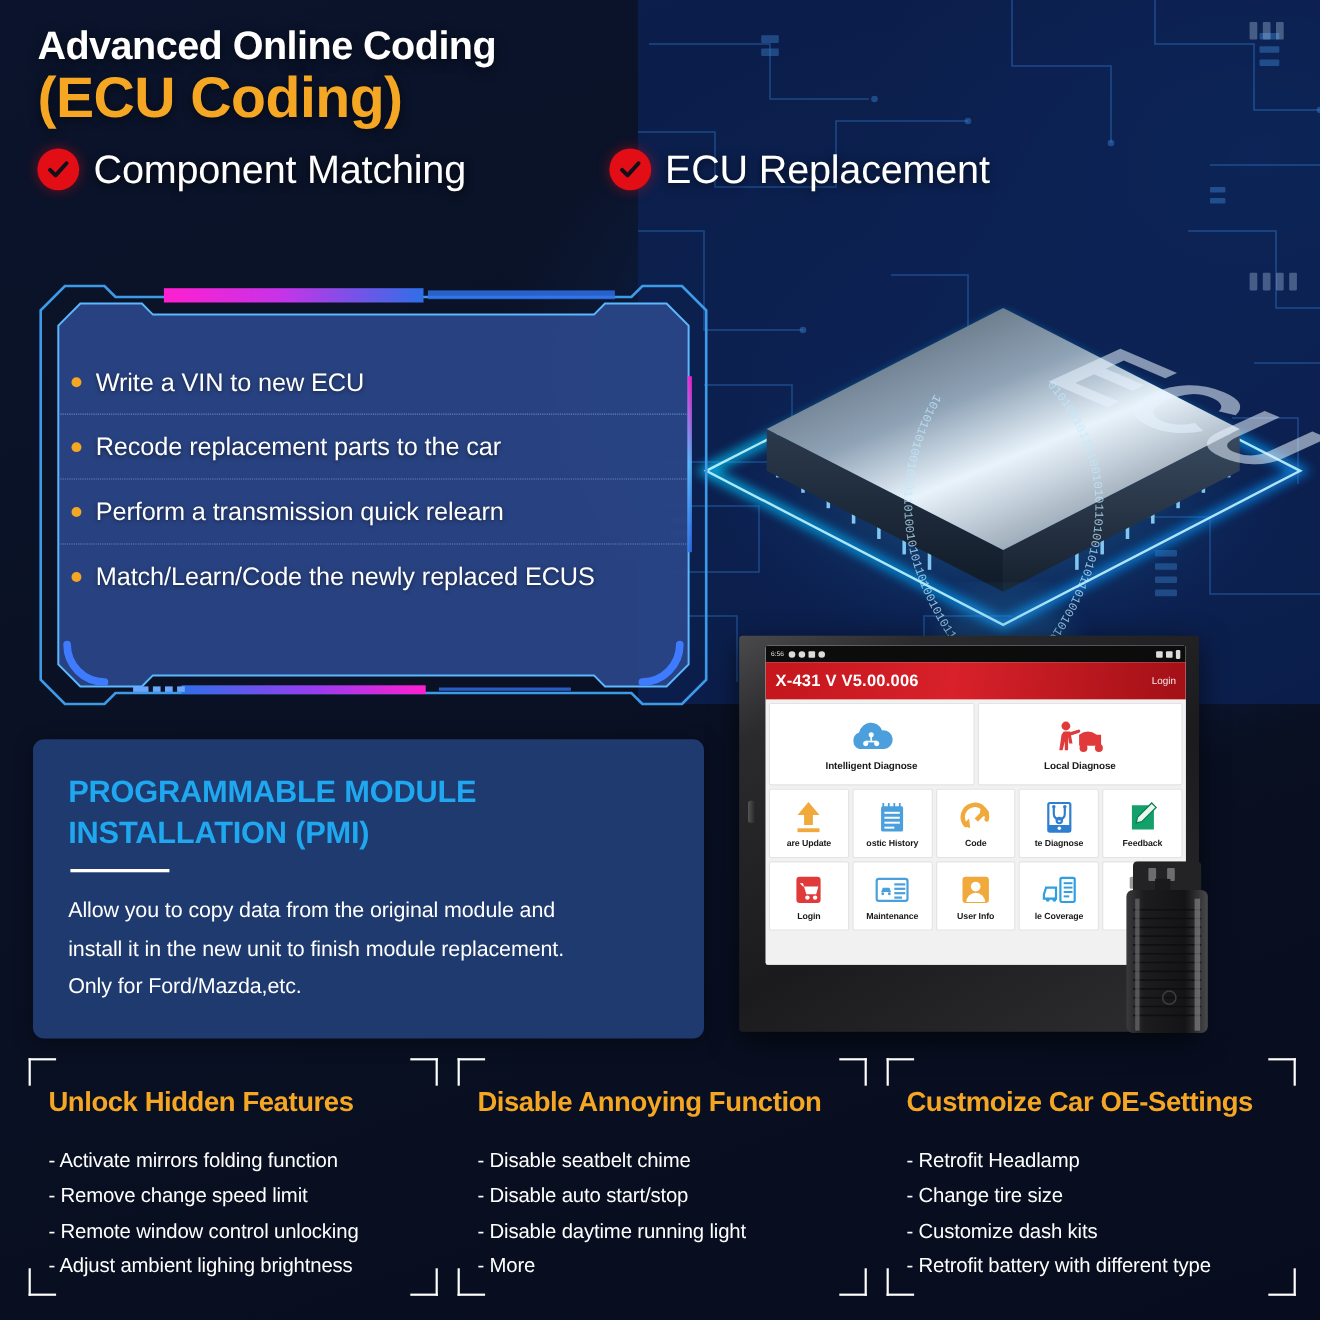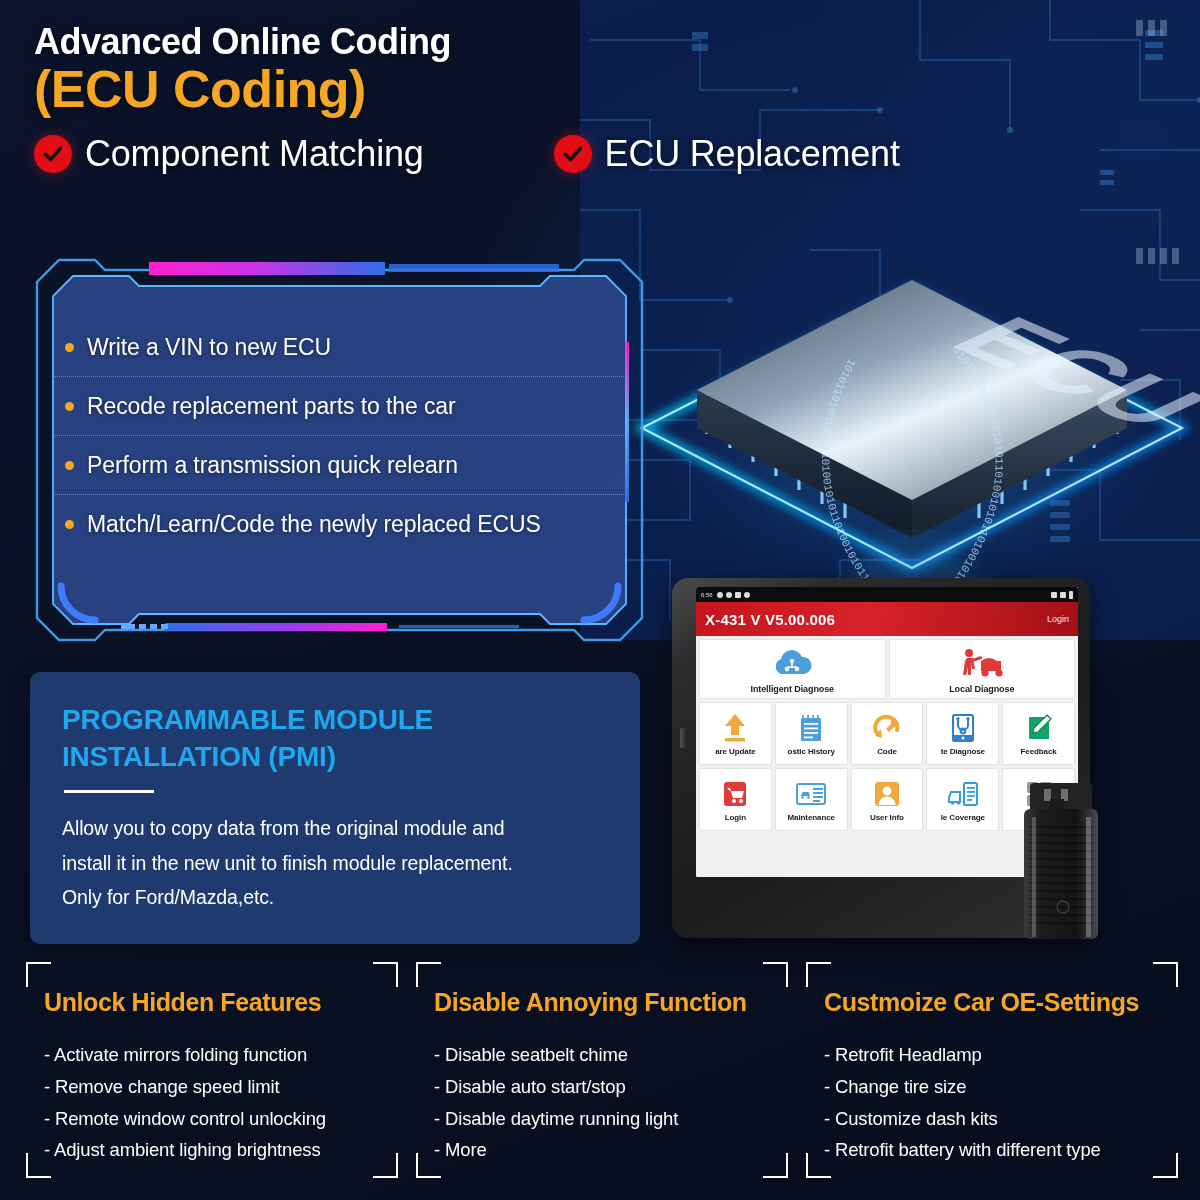--- a/index.html
+++ b/index.html
@@ -88,21 +88,21 @@
   }
   .pmi-rule { width: 90px; height: 3px; background: #ffffff; margin: 14px 0 18px 2px; }
   .pmi-body { color: #ffffff; font-size: 19.5px; line-height: 1.78; letter-spacing: -.1px; }
 
   
   .device { position: absolute; left: 672px; top: 578px; width: 430px; height: 370px; }
 
   .tablet {
     position: absolute; left: 0; top: 0; width: 418px; height: 360px;
     background: linear-gradient(150deg,#4a4a4c 0%,#2b2b2d 16%,#1b1b1d 55%,#2e2e30 100%);
-    border-radius: 16px; padding: 9px 12px 0 24px;
+    border-radius: 3px; padding: 9px 12px 0 24px;
     box-shadow: 0 8px 26px rgba(0,0,0,.6);
   }
   .tablet::after {
     content:""; position:absolute; left:8px; top:150px; width:7px; height:20px;
     background: linear-gradient(90deg,#555,#222); border-radius:2px;
   }
   .screen {
     position: relative; width: 382px; height: 290px; background: #ffffff;
     overflow: hidden; border-radius: 2px;
   }
@@ -124,21 +124,21 @@
   .app-title { color: #fff; font-size: 15px; font-weight: bold; letter-spacing: .2px; }
   .app-login { margin-left: auto; color: #fff; font-size: 9px; opacity: .92; }
 
   .grid { padding: 3px 3px 0 3px; background: #f1f1f1; height: 241px; }
   .row { display: flex; gap: 3px; margin-bottom: 3px; }
   .tile {
     background: #fff; border: 1px solid #e3e3e3; border-radius: 2px;
     display: flex; flex-direction: column; align-items: center; justify-content: center;
     position: relative; overflow: hidden;
   }
-  .row.r1 .tile { flex: 1; height: 60px; }
+  .row.r1 .tile { flex: 1; height: 75px; }
   .row.r2 .tile, .row.r3 .tile { flex: 1; height: 63px; }
   .tile-ico { height: 36px; display: flex; align-items: center; justify-content: center; }
   .row.r2 .tile-ico, .row.r3 .tile-ico { height: 32px; }
   .tile-lb {
     font-size: 8px; font-weight: bold; color: #1a1a1a; margin-top: 3px;
     white-space: nowrap; letter-spacing: -.1px;
   }
   .row.r1 .tile-lb { font-size: 9px; }
 
   .dongle {

